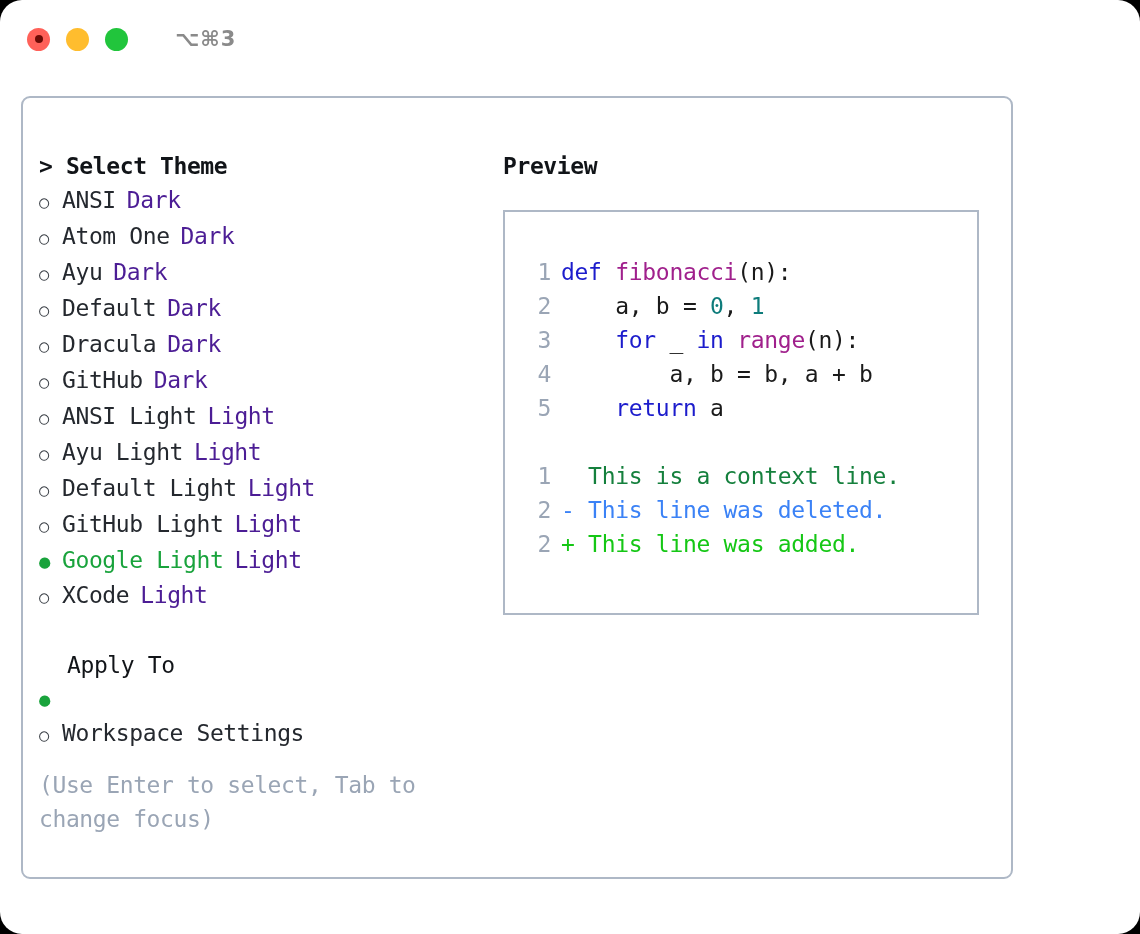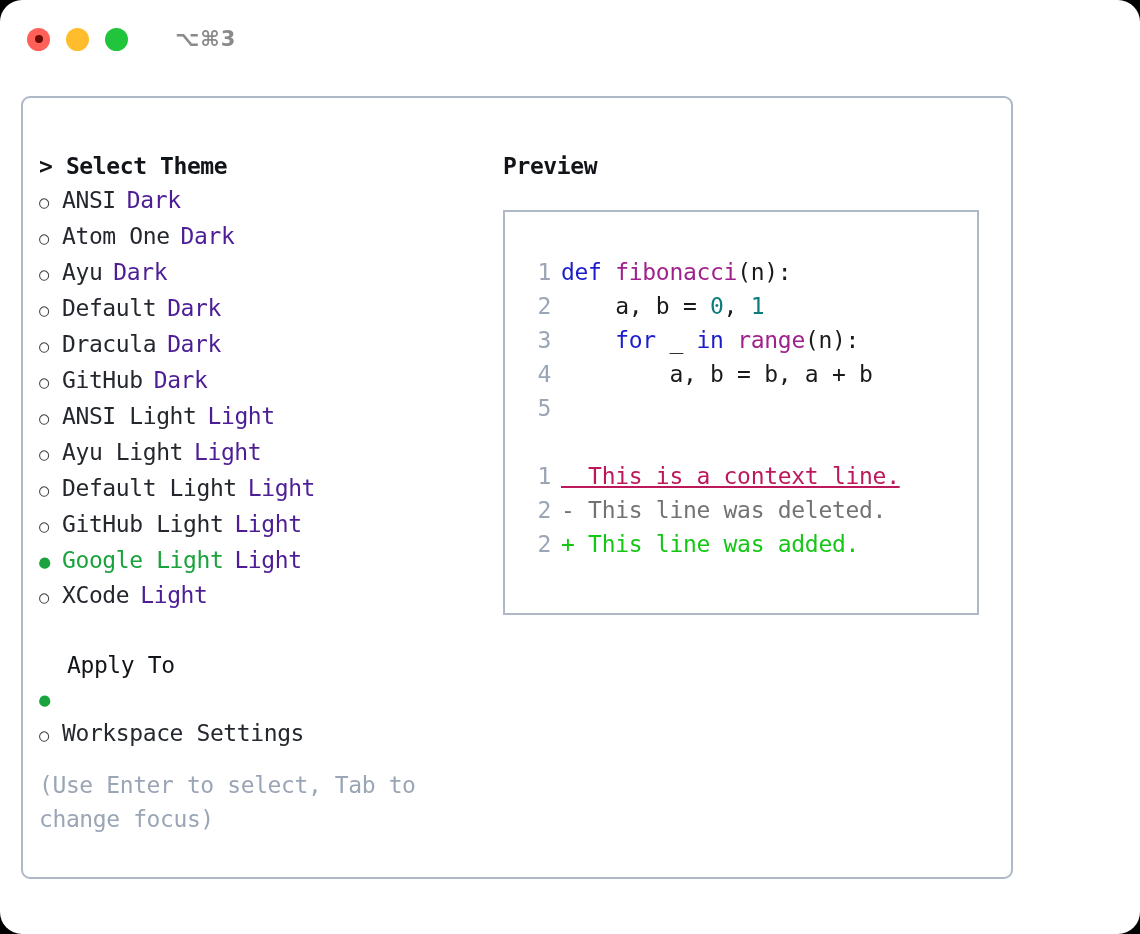--- a/index.html
+++ b/index.html
@@ -198,22 +198,22 @@
 
   .code-text { color: #1a1a1a; white-space: pre; }
 
   .tok-kw   { color: #1c1ccc; text-align: right; }
   .tok-fn   { color: #a0208c; }
   .tok-num  { color: #0e7c7b; }
   .tok-plain{ color: #1a1a1a; }
 
   .diff-gap { height: 34px; }
 
-  .diff-ctx  { color: #be185d; text-decoration: underline; }
-  .diff-del  { color: #737373; }
+  .diff-ctx  { color: #15803d; }
+  .diff-del  { color: #3b82f6; }
   .diff-add  { color: #15c715; }
 </style>
 </head>
 <body>
 
 <div class="window">
 
   <div class="titlebar">
     <div class="traffic-lights">
       <div class="tl tl-close"></div>
@@ -259,21 +259,21 @@
 
       <div class="col-right">
         <div class="preview-title">Preview</div>
 
         <div class="preview-box">
           <div id="code-block">
               <div class="code-line"><span class="lineno">1</span><span class="code-text"><span class="tok-kw">def </span><span class="tok-fn">fibonacci</span><span class="tok-plain">(n):</span></span></div>
               <div class="code-line"><span class="lineno">2</span><span class="code-text"><span class="tok-plain">    a, b = </span><span class="tok-num">0</span><span class="tok-plain">, </span><span class="tok-num">1</span></span></div>
               <div class="code-line"><span class="lineno">3</span><span class="code-text"><span class="tok-plain">    </span><span class="tok-kw">for</span><span class="tok-plain"> _ </span><span class="tok-kw">in</span><span class="tok-plain"> </span><span class="tok-fn">range</span><span class="tok-plain">(n):</span></span></div>
               <div class="code-line"><span class="lineno">4</span><span class="code-text"><span class="tok-plain">        a, b = b, a + b</span></span></div>
-              <div class="code-line"><span class="lineno">5</span></div>
+              <div class="code-line"><span class="lineno">5</span><span class="code-text"><span class="tok-plain">    </span><span class="tok-kw">return</span><span class="tok-plain"> a</span></span></div>
             </div>
           <div class="diff-gap"></div>
           <div id="diff-block">
               <div class="code-line"><span class="lineno">1</span><span class="code-text diff-ctx">  This is a context line.</span></div>
               <div class="code-line"><span class="lineno">2</span><span class="code-text diff-del">- This line was deleted.</span></div>
               <div class="code-line"><span class="lineno">2</span><span class="code-text diff-add">+ This line was added.</span></div>
             </div>
         </div>
       </div>
 

